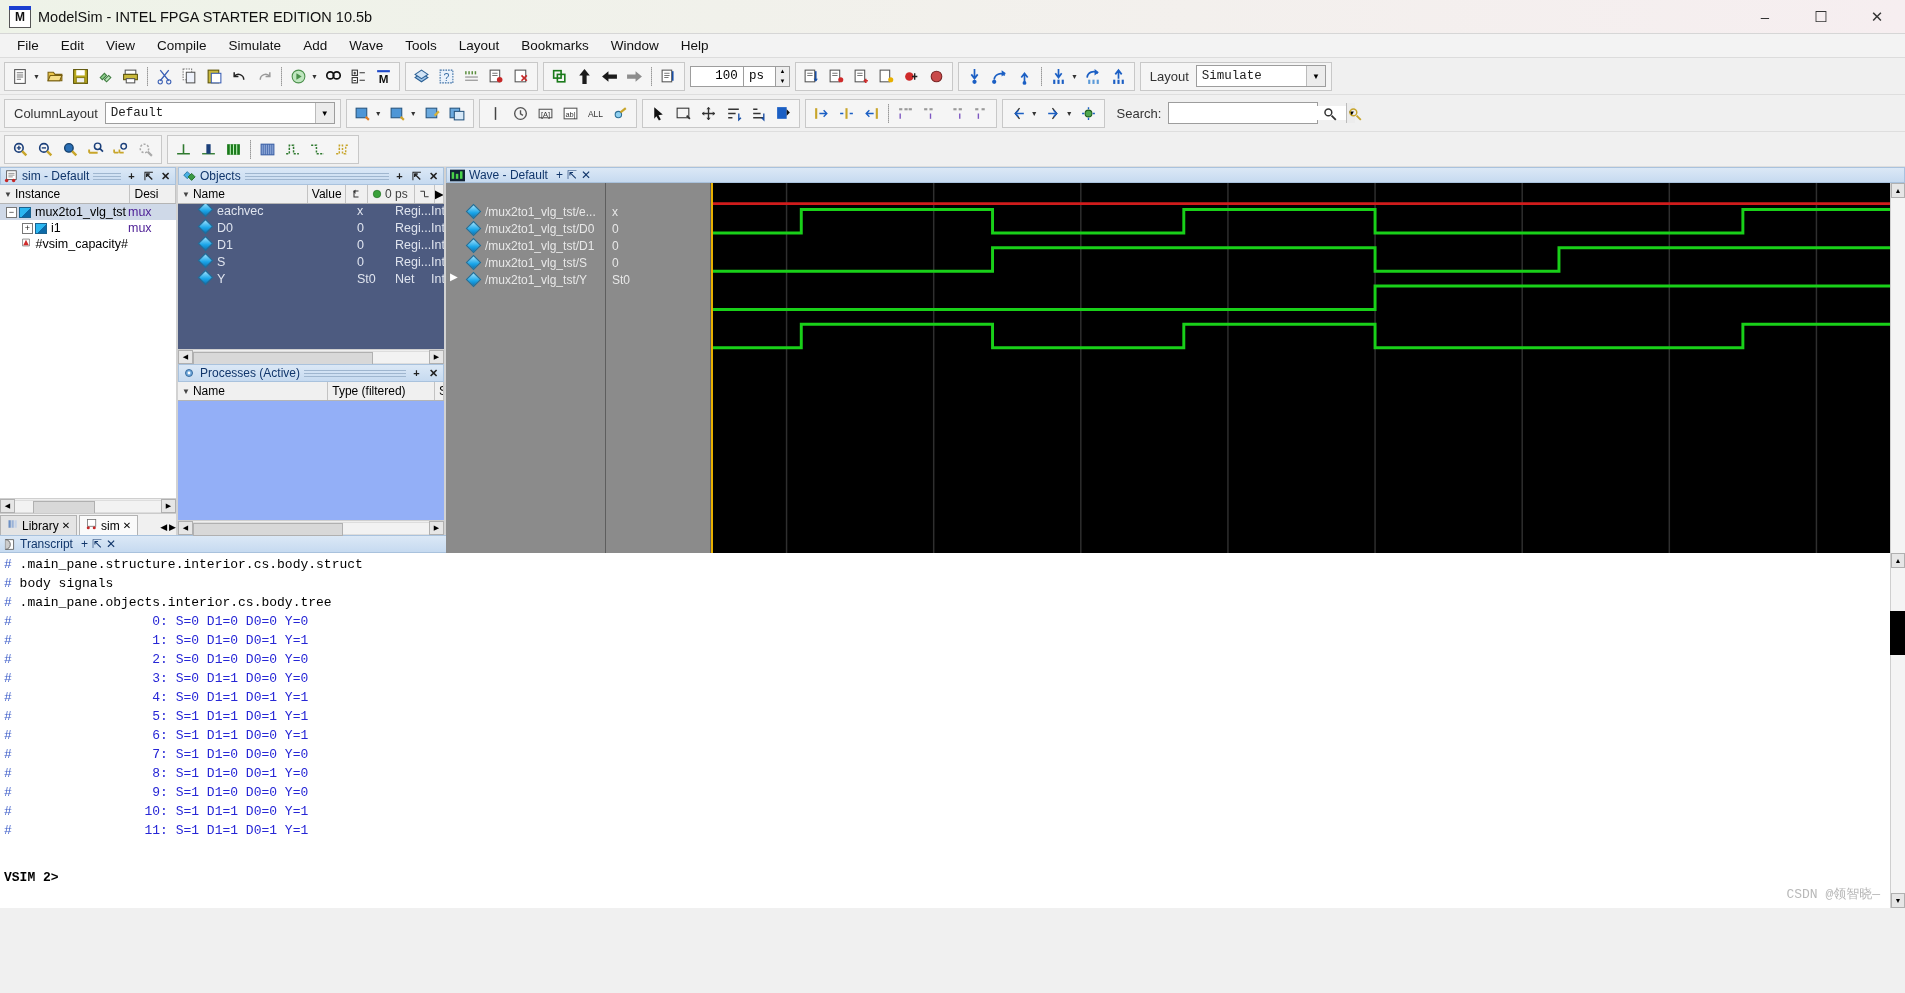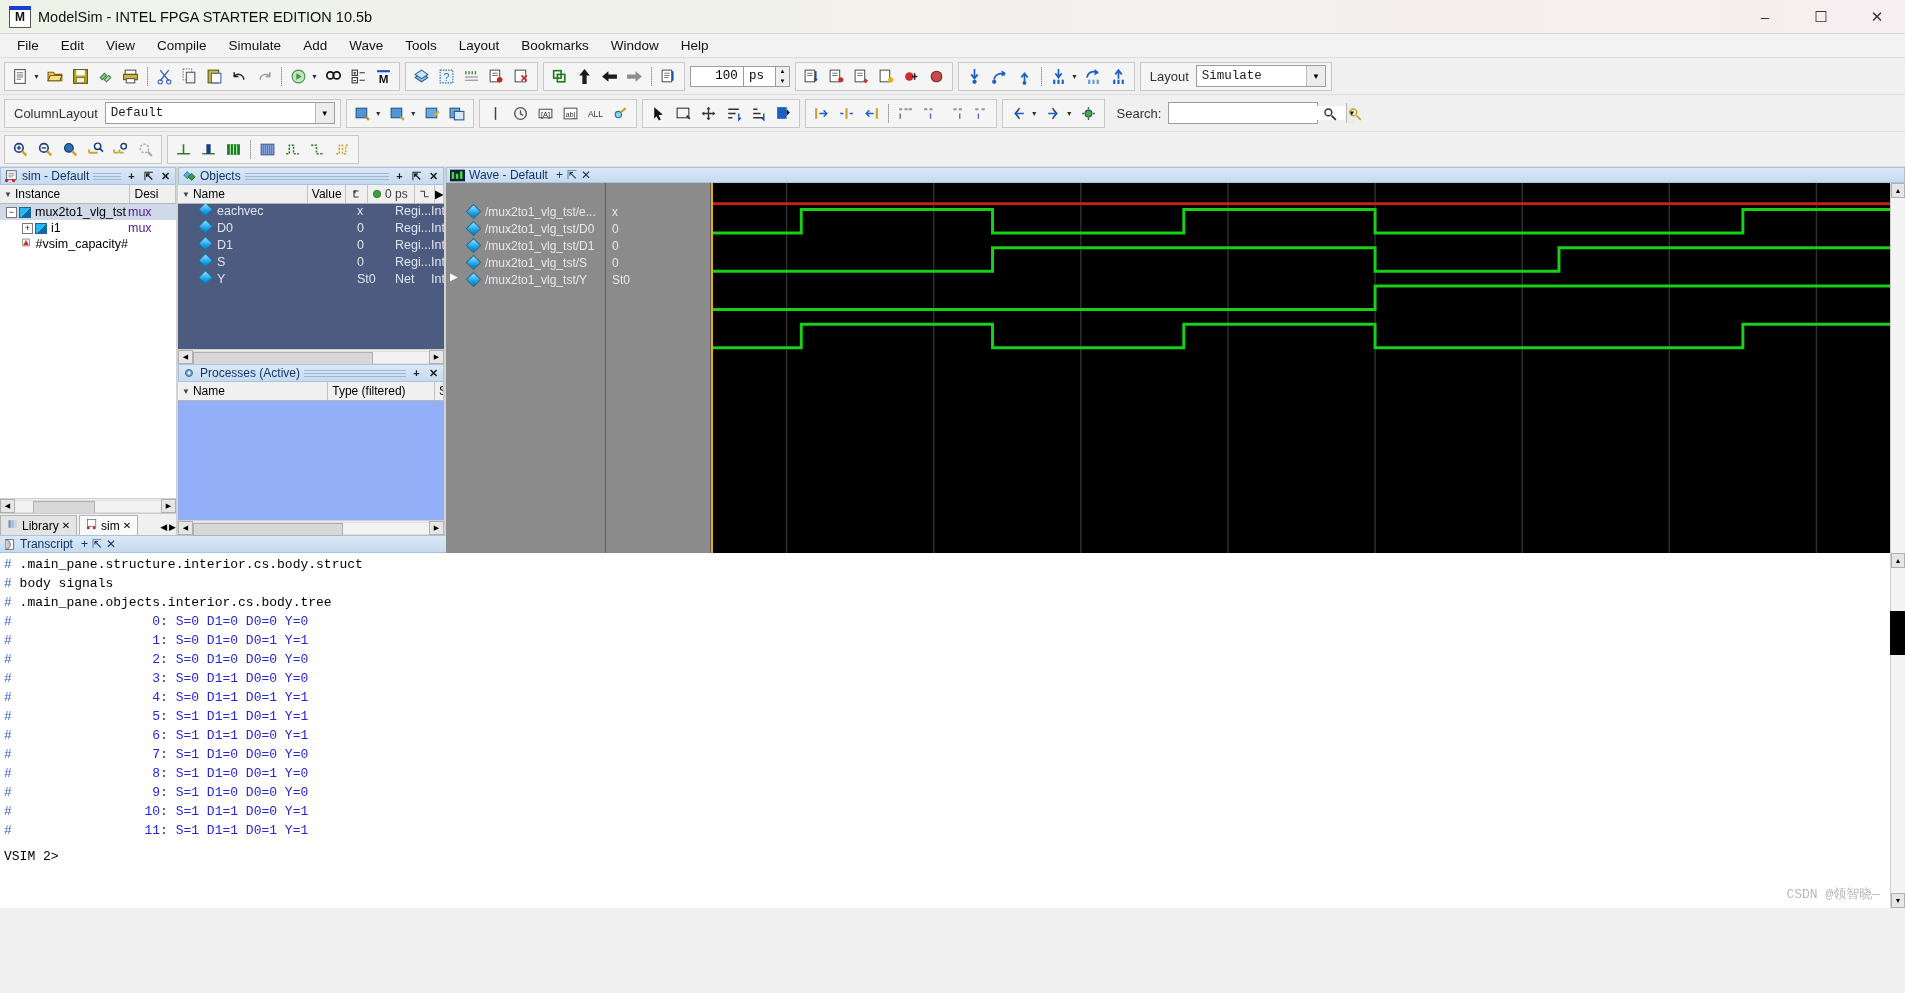--- a/index.html
+++ b/index.html
@@ -1251,21 +1251,21 @@
       <div class="tr-line"><span class="hash">#</span><span class="blue">                  2: S=0 D1=0 D0=0 Y=0</span></div>
       <div class="tr-line"><span class="hash">#</span><span class="blue">                  3: S=0 D1=1 D0=0 Y=0</span></div>
       <div class="tr-line"><span class="hash">#</span><span class="blue">                  4: S=0 D1=1 D0=1 Y=1</span></div>
       <div class="tr-line"><span class="hash">#</span><span class="blue">                  5: S=1 D1=1 D0=1 Y=1</span></div>
       <div class="tr-line"><span class="hash">#</span><span class="blue">                  6: S=1 D1=1 D0=0 Y=1</span></div>
       <div class="tr-line"><span class="hash">#</span><span class="blue">                  7: S=1 D1=0 D0=0 Y=0</span></div>
       <div class="tr-line"><span class="hash">#</span><span class="blue">                  8: S=1 D1=0 D0=1 Y=0</span></div>
       <div class="tr-line"><span class="hash">#</span><span class="blue">                  9: S=1 D1=0 D0=0 Y=0</span></div>
       <div class="tr-line"><span class="hash">#</span><span class="blue">                 10: S=1 D1=1 D0=0 Y=1</span></div>
       <div class="tr-line"><span class="hash">#</span><span class="blue">                 11: S=1 D1=1 D0=1 Y=1</span></div>
-      <div class="tr-line tr-prompt" style="margin-top: 7px;">VSIM 2&gt;</div>
+      <div class="tr-line tr-prompt" style="margin-top: 28px; font-weight: bold;">VSIM 2&gt;</div>
       <div class="watermark">CSDN @领智晓—</div>
   </div>
   <div class="vscroll" style="height:355px">
     <div class="ab">▲</div>
     <div class="trk"></div>
     <div class="ab">▼</div>
   </div>
 </div>
 
 </body></html>

